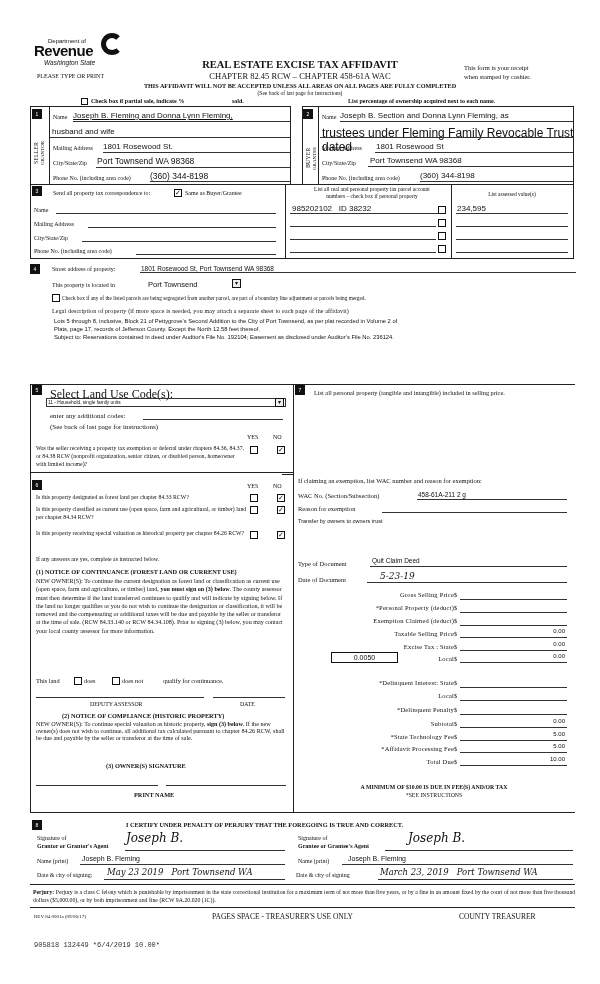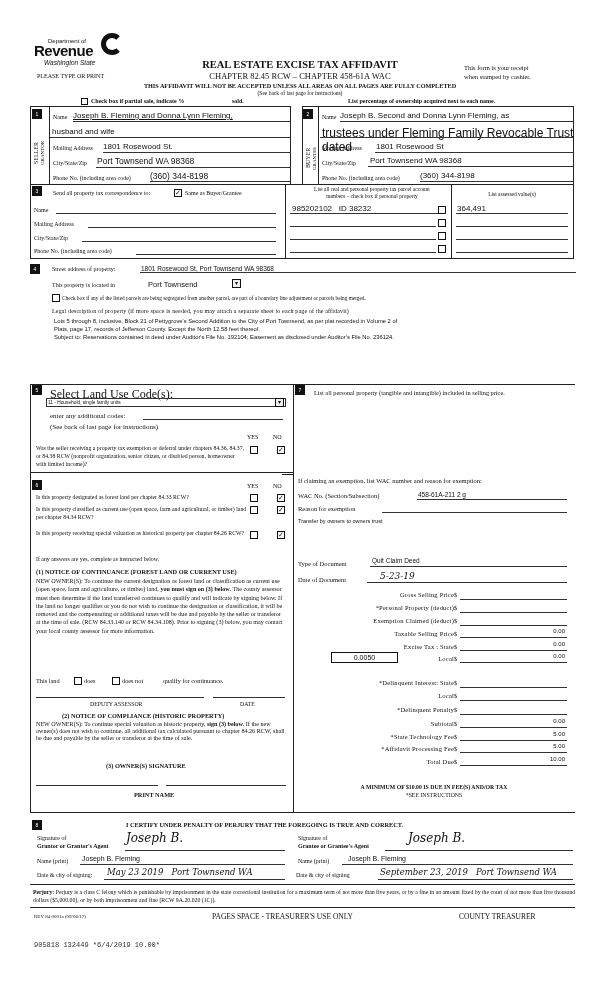--- a/index.html
+++ b/index.html
@@ -76,21 +76,21 @@
 <div class="vline" style="left:290px;top:106px;height:78px;"></div>
 <div class="vline" style="left:302px;top:106px;height:78px;"></div>
 <div class="num" style="left:303px;top:109px;">2</div>
 <div class="abs" style="left:305px;top:135px;width:16px;height:46px;">
   <div class="vert" style="position:absolute;left:0;top:0;height:46px;">BUYER</div>
   <div class="vert" style="position:absolute;left:7px;top:0;height:46px;font-size:5px;">GRANTEE</div>
 </div>
 <div class="vline" style="left:318px;top:106px;height:78px;"></div>
 
 <div class="abs lbl" style="left:322px;top:114px;">Name</div>
-<div class="abs fill" style="left:340px;top:111px;font-size:8px;">Joseph B. Second and Donna Lynn Fleming, as</div>
+<div class="abs fill" style="left:340px;top:111px;font-size:8px;">Joseph B. Section and Donna Lynn Fleming, as</div>
 <div class="line" style="left:340px;top:121px;width:233px;"></div>
 <div class="abs fill" style="left:322px;top:126px;font-size:12px;">trustees under Fleming Family Revocable Trust dated</div>
 <div class="line" style="left:320px;top:137px;width:253px;"></div>
 <div class="abs lbl" style="left:322px;top:145px;">Mailing Address</div>
 <div class="abs fill" style="left:376px;top:142px;font-size:8px;">1801 Rosewood St</div>
 <div class="line" style="left:375px;top:152px;width:198px;"></div>
 <div class="abs lbl" style="left:322px;top:160px;">City/State/Zip</div>
 <div class="abs fill" style="left:370px;top:156px;font-size:8px;">Port Townsend WA 98368</div>
 <div class="line" style="left:368px;top:166px;width:205px;"></div>
 <div class="abs lbl" style="left:322px;top:175px;">Phone No. (including area code)</div>
@@ -114,21 +114,21 @@
 
 <div class="vline" style="left:285px;top:184px;height:74px;"></div>
 <div class="abs" style="left:287px;top:186px;width:170px;text-align:center;font-size:5.5px;">List all real and personal property tax parcel account</div>
 <div class="abs" style="left:287px;top:193px;width:170px;text-align:center;font-size:5.5px;">numbers – check box if personal property</div>
 <div class="vline" style="left:451px;top:184px;height:74px;"></div>
 <div class="abs" style="left:452px;top:191px;width:120px;text-align:center;font-size:5.5px;">List assessed value(s)</div>
 
 <div class="abs fill" style="left:292px;top:204px;font-size:8px;white-space:pre;">985202102   ID 38232</div>
 <div class="line" style="left:290px;top:213px;width:150px;"></div>
 <div class="cb" style="left:438px;top:206px;"></div>
-<div class="abs fill" style="left:457px;top:204px;font-size:8px;">364,491</div>
+<div class="abs fill" style="left:457px;top:204px;font-size:8px;">234,595</div>
 <div class="line" style="left:456px;top:213px;width:112px;"></div>
 
 <div class="line" style="left:290px;top:226px;width:146px;"></div>
 <div class="cb" style="left:438px;top:219px;"></div>
 <div class="line" style="left:456px;top:226px;width:112px;"></div>
 <div class="line" style="left:290px;top:239px;width:146px;"></div>
 <div class="cb" style="left:438px;top:232px;"></div>
 <div class="line" style="left:456px;top:239px;width:112px;"></div>
 <div class="line" style="left:290px;top:252px;width:146px;"></div>
 <div class="cb" style="left:438px;top:245px;"></div>
@@ -297,21 +297,21 @@
 <div class="line" style="left:104px;top:879px;width:181px;"></div>
 
 <div class="abs" style="left:298px;top:835px;font-size:6px;">Signature of</div>
 <div class="abs b" style="left:298px;top:843px;font-size:6px;">Grantee or Grantee's Agent</div>
 <div class="abs hand" style="left:408px;top:831px;font-size:12px;">Joseph B.</div>
 <div class="line" style="left:385px;top:850px;width:188px;"></div>
 <div class="abs" style="left:298px;top:858px;font-size:6px;">Name (print)</div>
 <div class="abs fill" style="left:348px;top:855px;font-size:7px;">Joseph B. Fleming</div>
 <div class="line" style="left:342px;top:864px;width:231px;"></div>
 <div class="abs" style="left:296px;top:872px;font-size:6px;">Date &amp; city of signing</div>
-<div class="abs hand" style="left:380px;top:867px;font-size:8.5px;white-space:pre;">September 23, 2019   Port Townsend WA</div>
+<div class="abs hand" style="left:380px;top:867px;font-size:8.5px;white-space:pre;">March 23, 2019   Port Townsend WA</div>
 <div class="line" style="left:378px;top:879px;width:195px;"></div>
 
 <div class="hline" style="left:30px;top:884px;width:545px;"></div>
 
 <div class="abs" style="left:33px;top:888px;width:545px;font-size:5.8px;line-height:8px;">
   <b>Perjury:</b><span> Perjury is a class C felony which is punishable by imprisonment in the state correctional institution for a maximum term of not more than five years, or by a fine in an amount fixed by the court of not more than five thousand dollars ($5,000.00), or by both imprisonment and fine (RCW 9A.20.020 (1C)).</span>
 </div>
 <div class="hline" style="left:30px;top:907px;width:545px;border-top-width:1.5px;"></div>
 <div class="abs" style="left:34px;top:914px;font-size:5px;">REV 84 0001a (09/06/17)</div>
 <div class="abs" style="left:212px;top:912px;font-size:7.5px;">PAGES SPACE - TREASURER'S USE ONLY</div>

